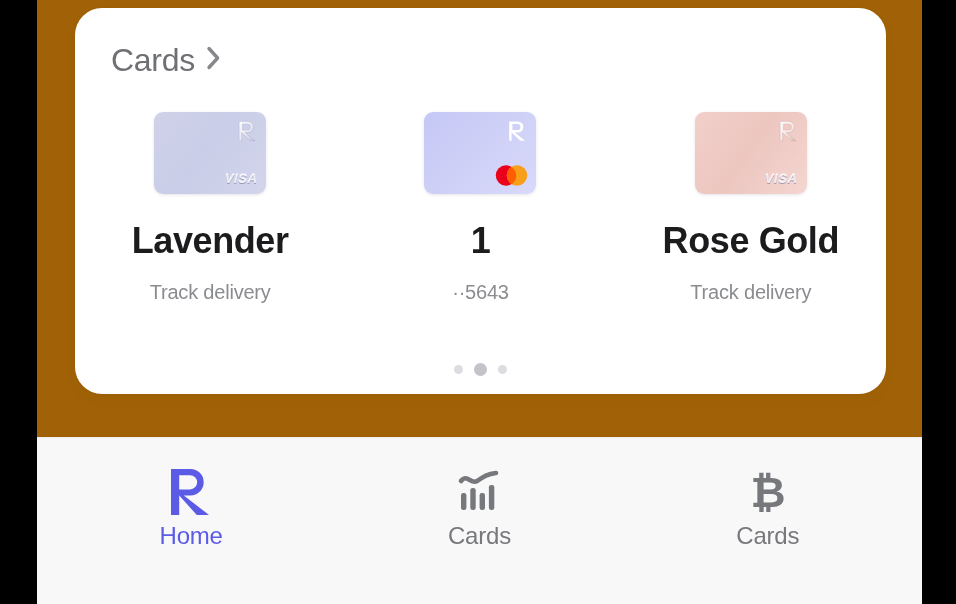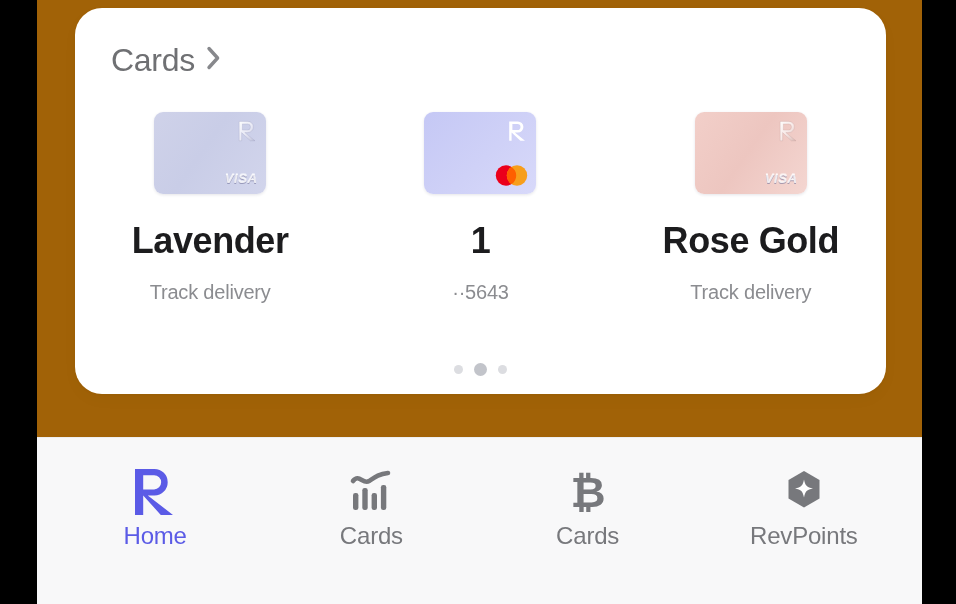--- a/index.html
+++ b/index.html
@@ -324,25 +324,15 @@
 
     <div class="tab">
       <span class="tab-icon">
         <svg width="46" height="50" viewBox="0 0 46 50">
           <text x="23" y="40" font-family="'Liberation Sans', sans-serif" font-size="43" font-weight="700" fill="#77787c" text-anchor="middle">₿</text>
         </svg>
       </span>
       <span class="tab-label">Cards</span>
     </div>
 
-    <div class="tab">
-      <span class="tab-icon">
-        <svg width="46" height="50" viewBox="0 0 46 50">
-          <path d="M23 4 L38.5 13 v18.5 L23 40.5 L7.5 31.5 V13 Z" fill="#77787c"></path>
-          <path d="M23 12.5 C24.1 18.6, 25.9 20.4, 32 21.5 C25.9 22.6, 24.1 24.4, 23 30.5
-                   C21.9 24.4, 20.1 22.6, 14 21.5 C20.1 20.4, 21.9 18.6, 23 12.5 Z" fill="#ffffff"></path>
-        </svg>
-      </span>
-      <span class="tab-label">RevPoints</span>
-    </div>
 
   </div>
 </div>
 
 </body></html>

